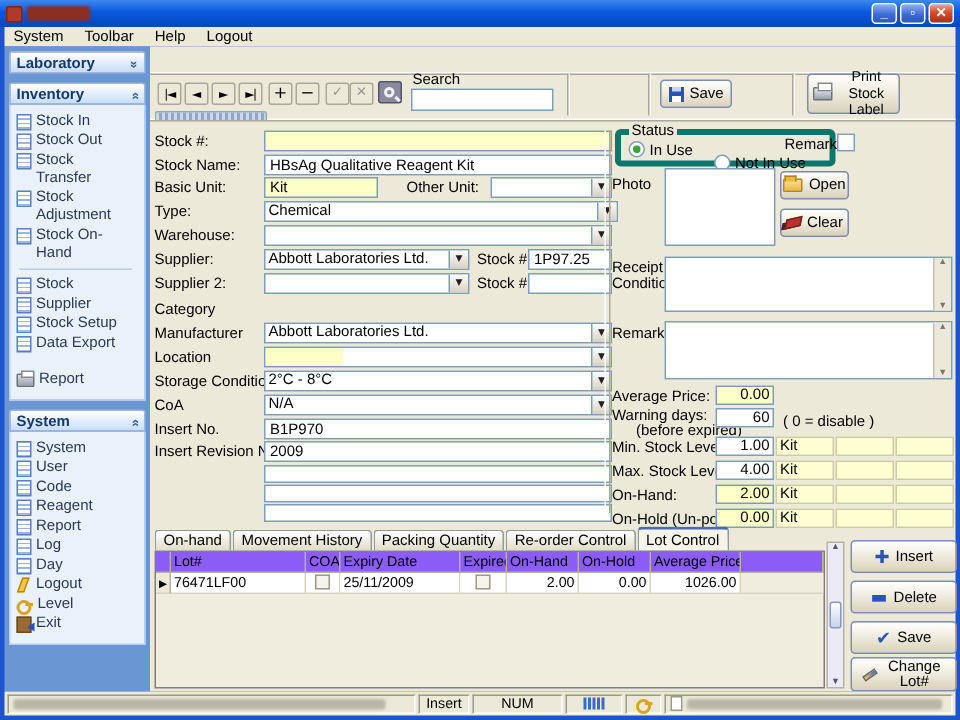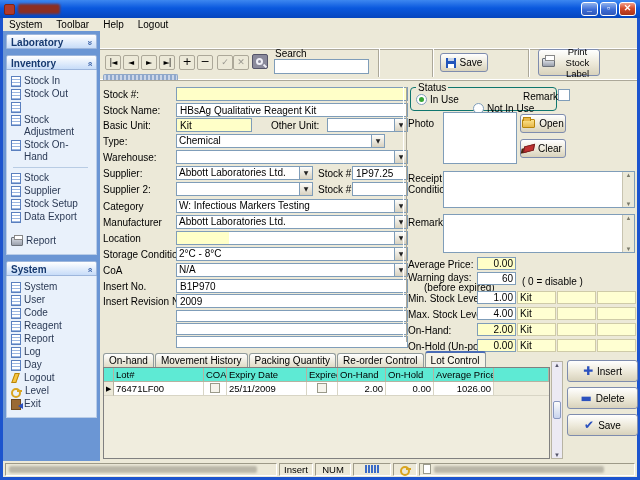--- a/index.html
+++ b/index.html
@@ -80,21 +80,21 @@
   .flabel{position:absolute;font-size:10px;color:#000;white-space:nowrap}
   .tin{position:absolute;height:14px;border:1px solid #7F9DB9;font-size:10px;padding:0 3px;background:#fff;color:#000}
   .tin.yellow{background:#FFFFC8}
   .dd{position:absolute;height:14px;border:1px solid #7F9DB9;background:#fff;display:flex;overflow:hidden}
   .dd-text{flex:1;font-size:10px;padding:0 2px;line-height:12px;white-space:nowrap;overflow:hidden}
   .dd-btn{flex:none;width:13px;background:linear-gradient(#FDFDFB,#D8D2C0);border-left:1px solid #7F9DB9;
     font-size:6px;line-height:12px;text-align:center;color:#222;font-family:"DejaVu Sans",sans-serif}
   .yfill{position:absolute;left:0;top:0;bottom:0;width:52px;background:#FFFFC8}
   .vdivider{position:absolute;left:303px;top:56px;width:4px;height:255px;border-left:1px solid #fff;border-right:1px solid #ACA899}
   
-  .grpbox{position:absolute;border:1px solid #0f766e;border-radius:4px;font-size:10px}
+  .grpbox{position:absolute;border:4px solid #0f766e;border-radius:4px;font-size:10px}
   .grpbox legend{font-size:10px;margin-left:5px;padding:0 2px}
   .radio{display:inline-block;width:11px;height:11px;border:1px solid #7F9DB9;border-radius:50%;background:#fff;position:relative;vertical-align:-2px;margin-right:3px}
   .radio.sel::after{content:"";position:absolute;left:2px;top:2px;width:5px;height:5px;border-radius:50%;background:#35A535}
   .checkbox{position:absolute;width:12px;height:12px;border:1px solid #7F9DB9;background:#fff}
   .photo-box{position:absolute;left:343px;top:81px;width:74px;height:52px;background:#fff;border:1px solid #7F9DB9}
   .i-folder{width:13px;height:9px;background:linear-gradient(#FBE28A,#E8B84B);border:1px solid #B8860B;border-radius:1px;position:relative;flex:none}
   .i-folder::before{content:"";position:absolute;left:0;top:-3px;width:6px;height:3px;background:#E8B84B;border:1px solid #B8860B;border-bottom:none}
   .i-eraser{width:10px;height:7px;background:#C03030;border:1px solid #702020;transform:skewX(-25deg) rotate(-15deg);flex:none;box-shadow:-3px 1px 0 -1px #44260E}
   .ta{position:absolute;left:343px;background:#fff;border:1px solid #7F9DB9}
   .ta .sb{position:absolute;right:0;top:0;bottom:0;width:12px;background:#ECE9D8;border-left:1px solid #C8C4B0;
@@ -102,21 +102,21 @@
   .sv{position:absolute;width:39px;height:13px;border:1px solid #7F9DB9;font-size:10px;text-align:right;padding:0 2px;background:#fff}
   .sv.yellow{background:#FFFFC8}
   .ucell{position:absolute;width:39px;height:13px;background:#FFFFD2;border:1px solid #CFCBA8;font-size:10px;padding:0 2px}
   
   .tabstrip{position:absolute;left:3px;top:320px;height:16px;display:flex;align-items:flex-end;gap:1px}
   .tab{height:14px;padding:0 5px;font-size:10px;background:linear-gradient(#FFFFFF,#E0DCC6);
     border:1px solid #919B9C;border-bottom:none;border-radius:3px 3px 0 0;display:flex;align-items:center;cursor:pointer}
   .tab.active{height:16px;background:#F6F4E8;border-top:2px solid #4A6CB5;font-weight:normal}
   .grid{position:absolute;left:3px;top:336px;width:447px;height:92px;border:1px solid #808080;background:#F0EDDE;overflow:hidden;font-size:9.5px}
   .grow{display:grid;grid-template-columns:10px 90px 23px 80px 31px 48px 48px 60px 1fr}
-  .gh{background:#5eead4;border-right:1px solid #B5B2A1;border-bottom:1px solid #B5B2A1;padding:1px 2px;height:14px;white-space:nowrap;overflow:hidden}
+  .gh{background:#8b5cf6;border-right:1px solid #B5B2A1;border-bottom:1px solid #B5B2A1;padding:1px 2px;height:14px;white-space:nowrap;overflow:hidden}
   .gc{background:#fff;border-right:1px solid #D8D5C5;border-bottom:1px solid #D8D5C5;padding:1px 2px;height:14px;white-space:nowrap;position:relative}
   .gc.num{text-align:right}
   .gc.mark{background:#ECE9D8;border-right:1px solid #B5B2A1;font-size:7px;line-height:12px;color:#000;font-family:"DejaVu Sans",sans-serif}
   .gcheck{width:10px;height:10px;border:1px solid #9A9A8A;background:#F6F4EC;margin:0 auto}
   .vscroll{position:absolute;left:451px;top:330px;width:12px;height:98px;background:#ECEAF4;border:1px solid #B8B4A4;
     display:flex;flex-direction:column;justify-content:space-between;font-size:6px;color:#55556A;text-align:center;font-family:"DejaVu Sans",sans-serif}
   .vscroll .thumb{height:18px;margin:0 1px;background:linear-gradient(#FDFDFB,#C8D4EE);border:1px solid #8898C0;border-radius:2px}
   .sbtn{position:absolute;left:467px;width:71px;height:22px}
   .bi{color:#2B51BE;font-weight:bold;font-size:12px;font-family:"DejaVu Sans",sans-serif;flex:none}
   .i-pencil{width:10px;height:4px;background:linear-gradient(90deg,#F0C050,#4A6CB5);transform:rotate(-35deg);flex:none;border:1px solid #666}
@@ -166,20 +166,21 @@
         <div class="sitem">
             <span class="i-doc"></span>
             <span class="sitem-label">Stock In</span>
           </div>
         <div class="sitem">
             <span class="i-doc"></span>
             <span class="sitem-label">Stock Out</span>
           </div>
         <div class="sitem">
             <span class="i-doc"></span>
+            <span class="sitem-label">Stock Transfer</span>
           </div>
         <div class="sitem">
             <span class="i-doc"></span>
             <span class="sitem-label" style="width:52px">Stock Adjustment</span>
           </div>
         <div class="sitem">
             <span class="i-doc"></span>
             <span class="sitem-label">Stock On-Hand</span>
           </div>
         <div class="sep"></div>
@@ -295,21 +296,21 @@
 
     <span class="flabel" style="left:3px;top:89px">Basic Unit:</span>
     <input class="tin yellow" style="left: 76px; top: 87px; width: 76px;" value="Kit">
     <span class="flabel" style="left:171px;top:89px">Other Unit:</span>
     <div class="dd" style="left:227px;top:87px;width:81px">
       <span class="dd-text"></span>
         <span class="dd-btn">▼</span>
     </div>
 
     <span class="flabel" style="left:3px;top:105px">Type:</span>
-    <div class="dd" style="left:76px;top:103px;width:209px">
+    <div class="dd" style="left:76px;top:103px;width:236px">
       <span class="dd-text">Chemical</span>
         <span class="dd-btn">▼</span>
     </div>
 
     <span class="flabel" style="left:3px;top:121px">Warehouse:</span>
     <div class="dd" style="left:76px;top:119px;width:232px">
       <span class="dd-text"></span>
         <span class="dd-btn">▼</span>
     </div>
 
@@ -323,24 +324,20 @@
 
     <span class="flabel" style="left:3px;top:153px">Supplier 2:</span>
     <div class="dd" style="left:76px;top:151px;width:137px">
       <span class="dd-text"></span>
         <span class="dd-btn">▼</span>
     </div>
     <span class="flabel" style="left:218px;top:153px">Stock #:</span>
     <input class="tin" style="left: 252px; top: 151px; width: 56px;" value="">
 
     <span class="flabel" style="left:3px;top:170px">Category</span>
-    <div class="dd" style="left:76px;top:168px;width:232px">
-      <span class="dd-text">W: Infectious Markers Testing</span>
-        <span class="dd-btn">▼</span>
-    </div>
 
     <span class="flabel" style="left:3px;top:186px">Manufacturer</span>
     <div class="dd" style="left:76px;top:184px;width:232px">
       <span class="dd-text">Abbott Laboratories Ltd.</span>
         <span class="dd-btn">▼</span>
     </div>
 
     <span class="flabel" style="left:3px;top:202px">Location</span>
     <div class="dd" style="left:76px;top:200px;width:232px">
       <span class="yfill"></span>
@@ -487,28 +484,32 @@
       <span>Insert</span>
     </div>
     <div class="xp-btn sbtn" style="top:356px">
       <span class="bi">▬</span>
       <span>Delete</span>
     </div>
     <div class="xp-btn sbtn" style="top:383px">
       <span class="bi">✔</span>
       <span>Save</span>
     </div>
+    <div class="xp-btn sbtn" style="top:407px;height:23px">
+      <span class="i-pencil"></span>
+      <span style="width:42px;text-align:center;line-height:10px">Change Lot#</span>
+    </div>
   </div>
 
   <div class="statusbar">
     <div class="spanel" style="width:272px">
       <div class="redact" style="width:248px;height:7px;background:#B9B6A8"></div>
     </div>
     <div class="spanel" style="width:34px;justify-content:center">Insert</div>
-    <div class="spanel" style="width:36px;justify-content:center">NUM</div>
+    <div class="spanel" style="width:60px;justify-content:center">NUM</div>
     <div class="spanel" style="width:38px;justify-content:center">
       <span class="i-bars">
           <span></span>
           <span></span>
           <span></span>
           <span></span>
           <span></span>
         </span>
     </div>
     <div class="spanel" style="width:24px;justify-content:center">

